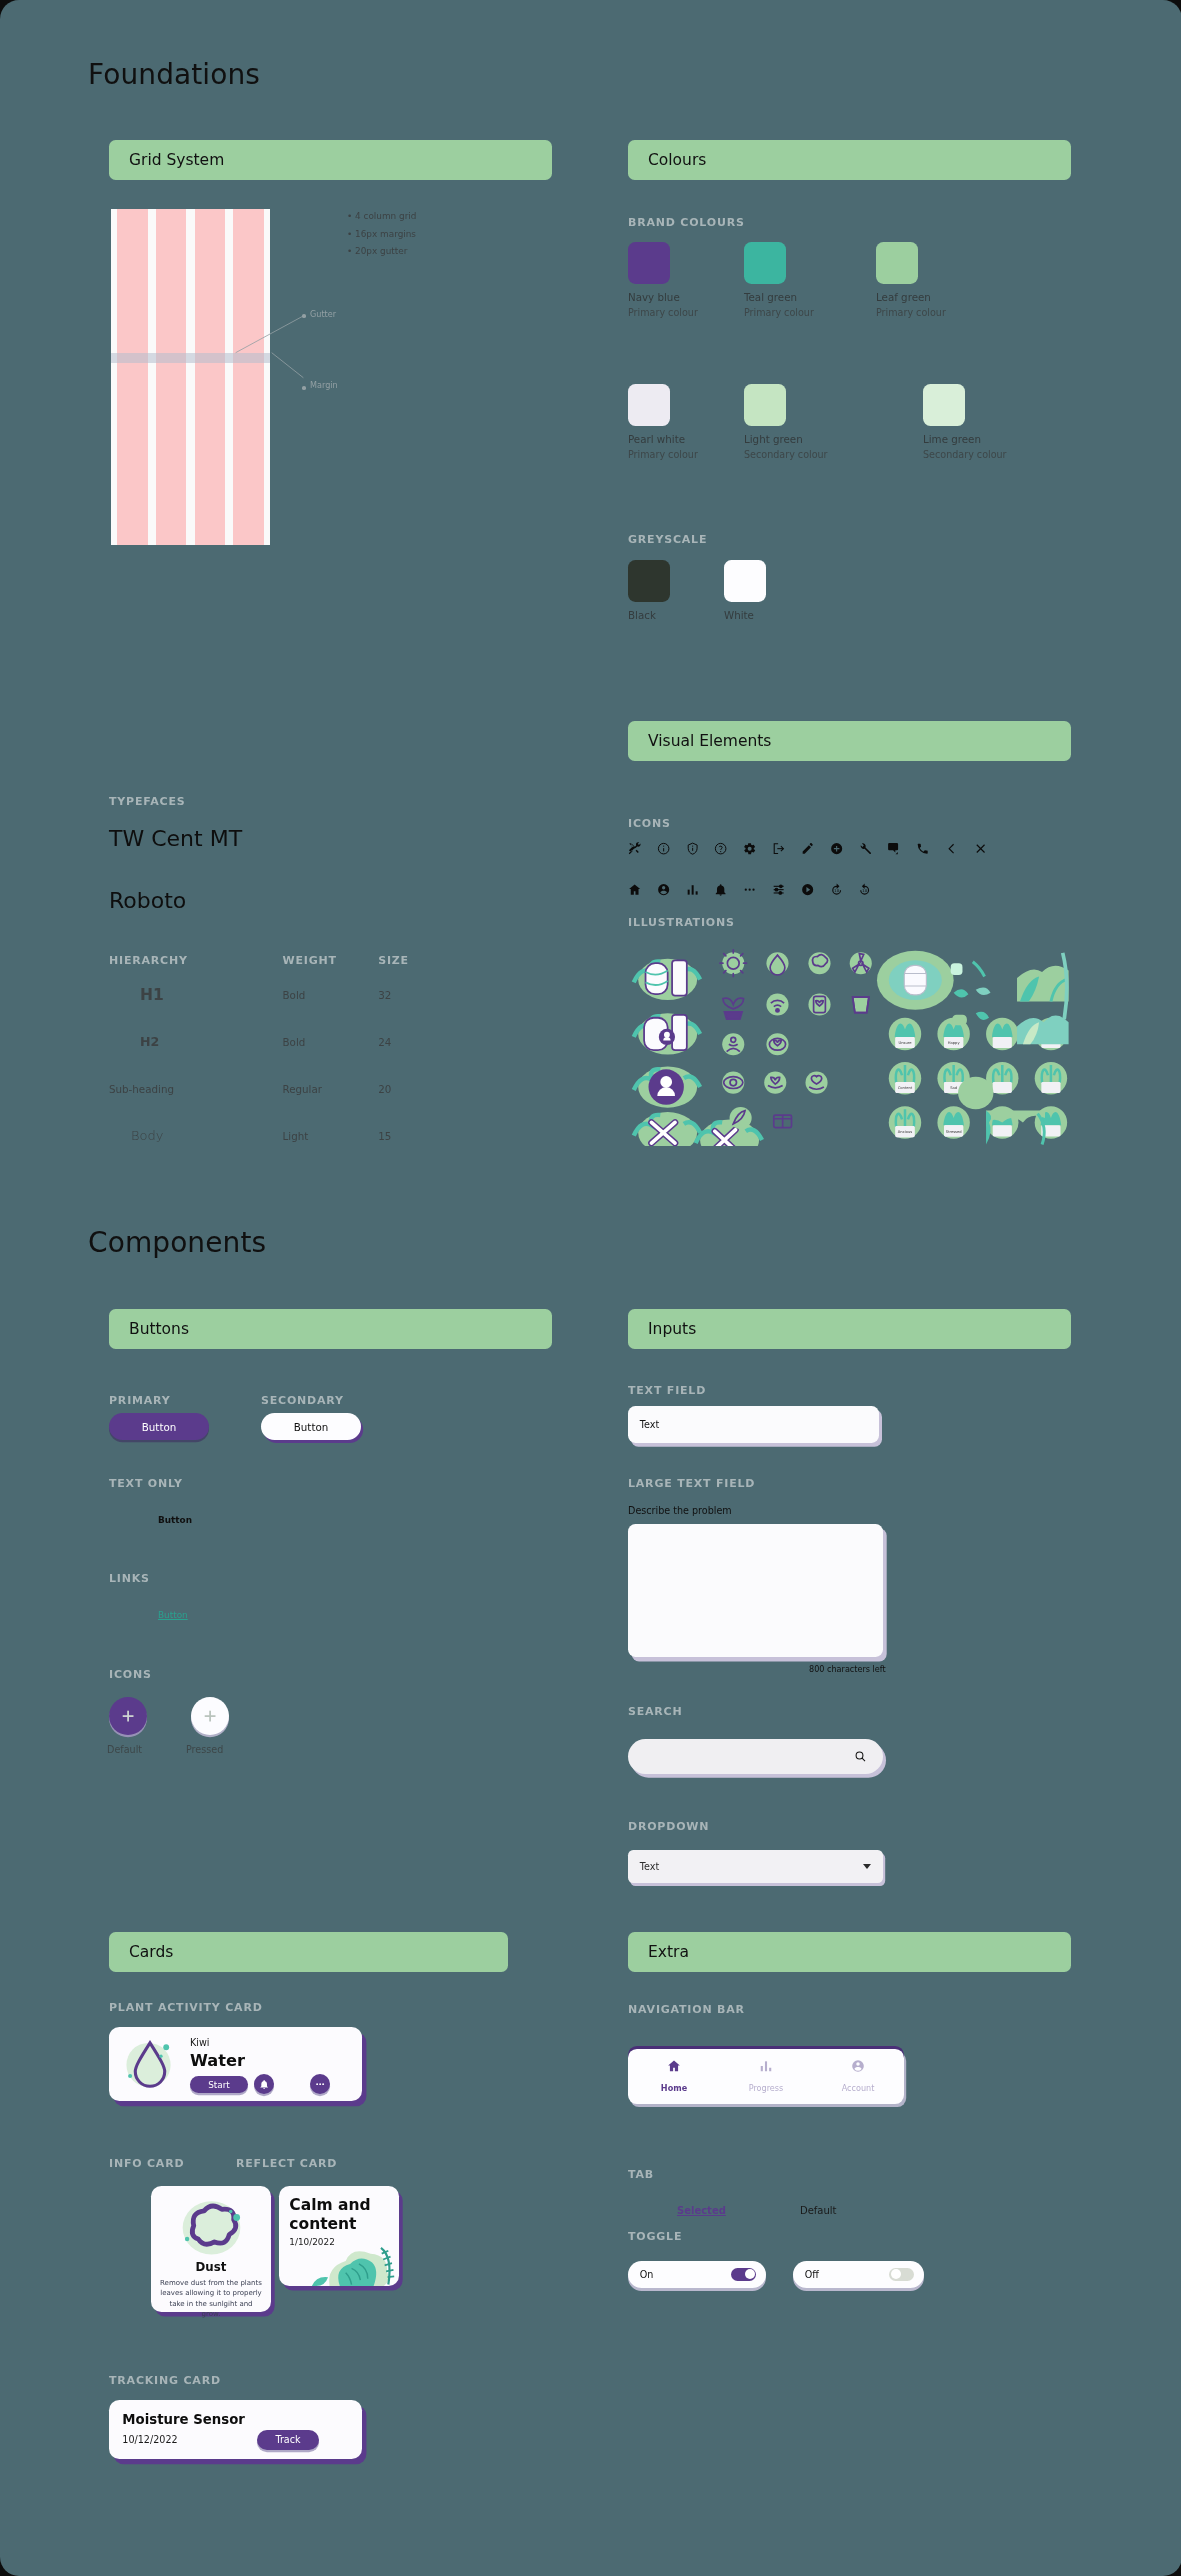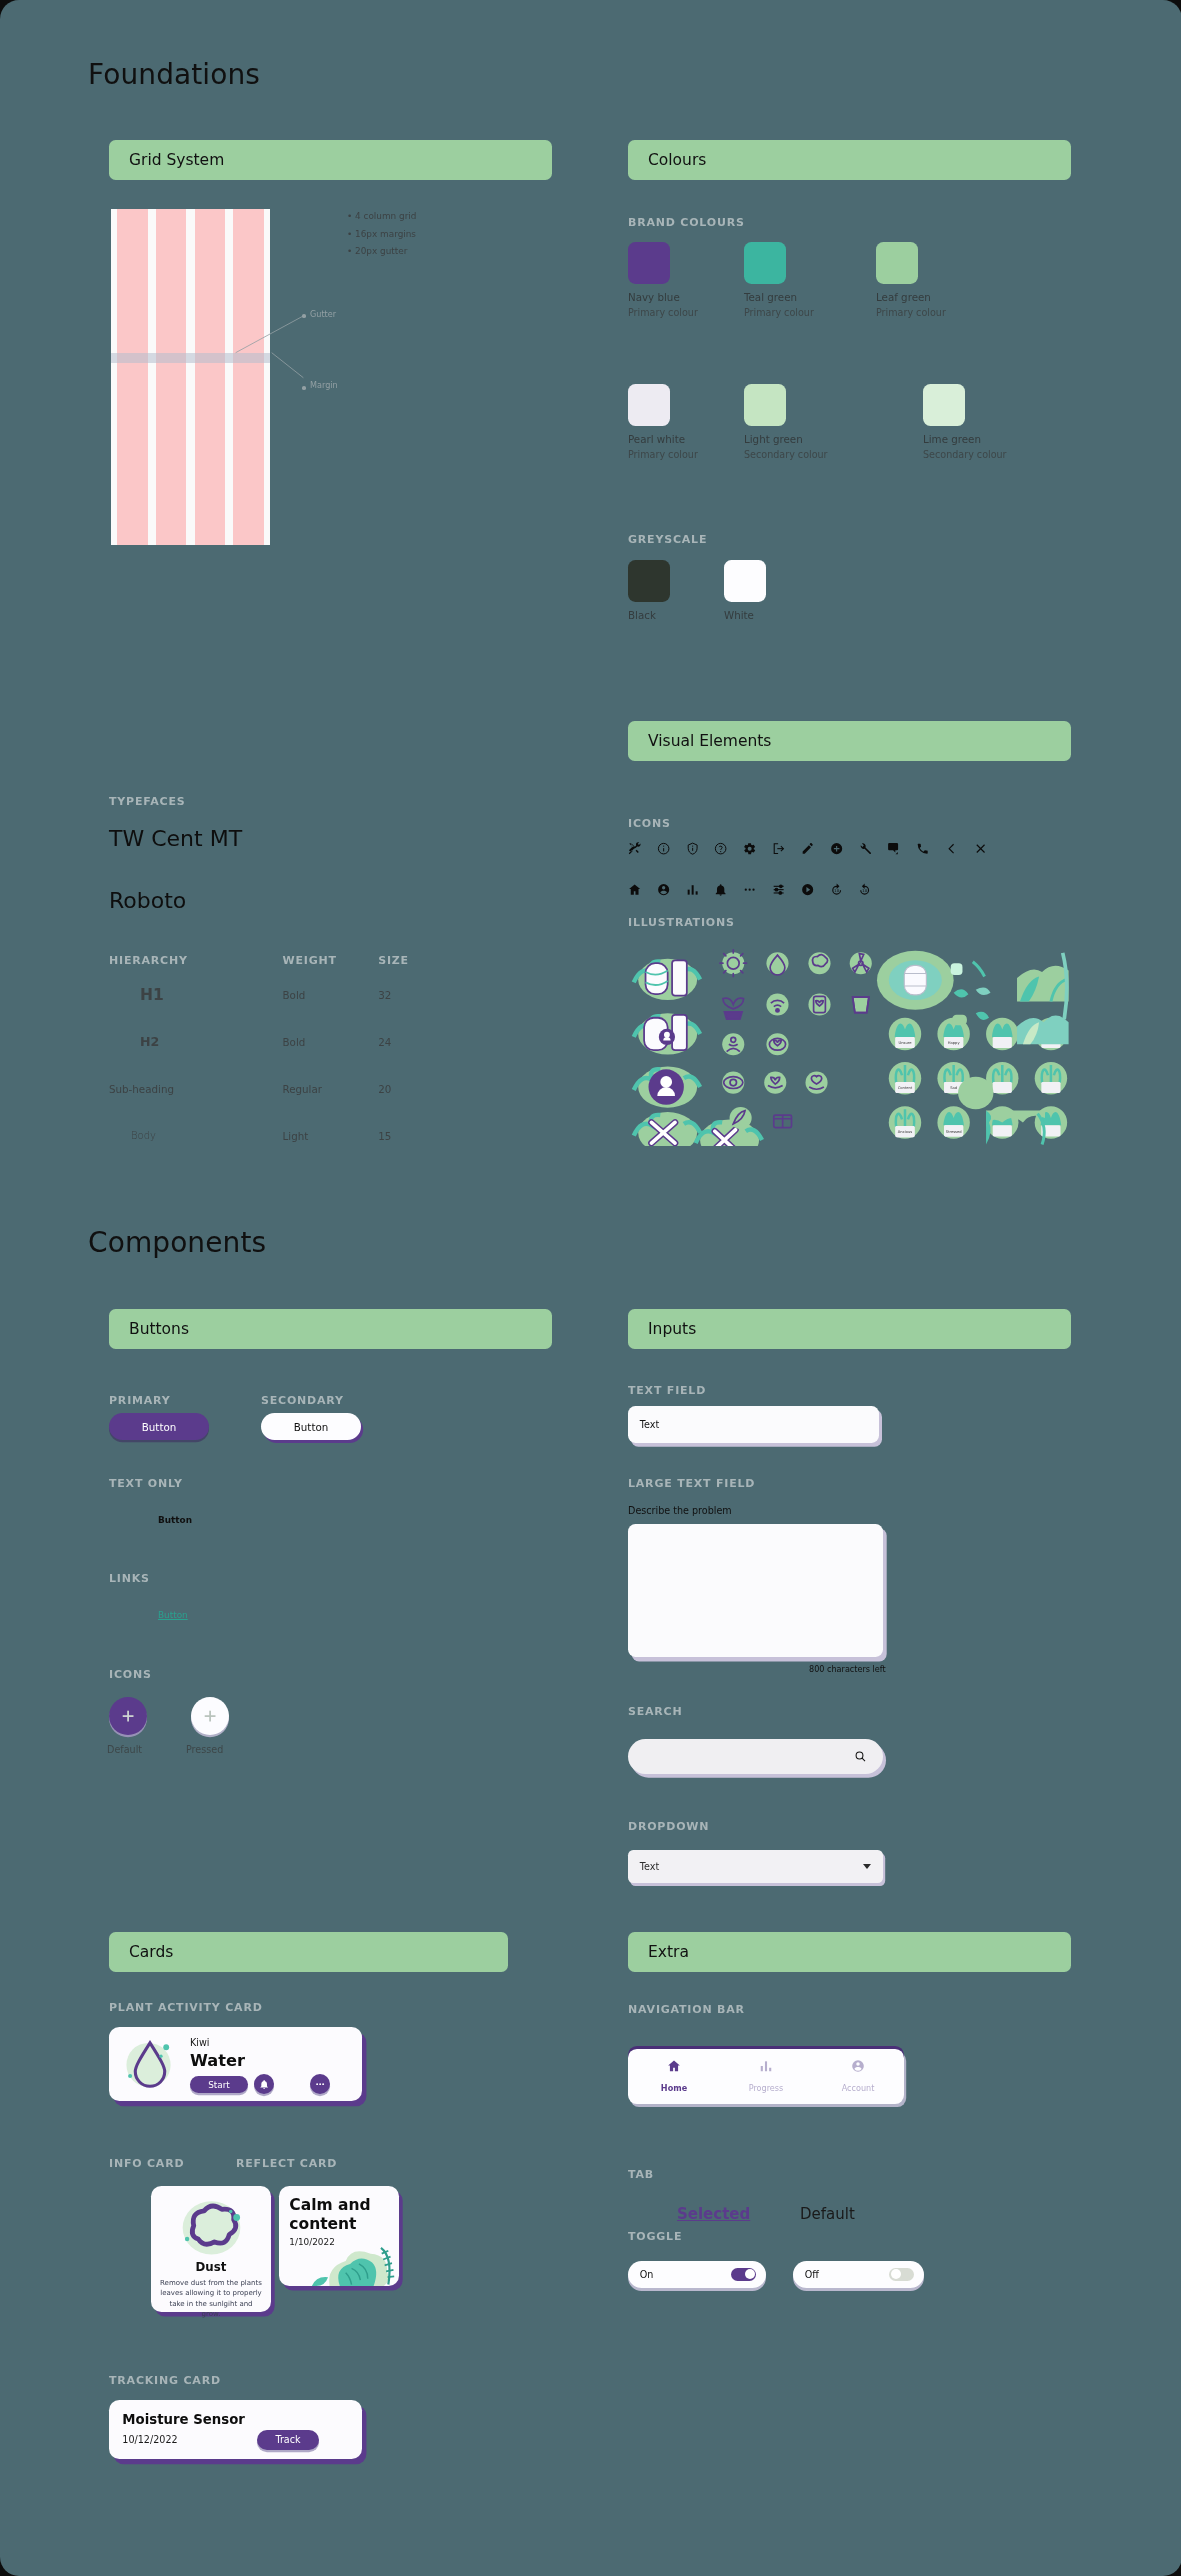--- a/index.html
+++ b/index.html
@@ -121,21 +121,21 @@
   .type-tbl .hdr > div { padding-bottom: 4.4px; }
   .type-tbl .c1 { width: 174px; }
   .type-tbl .c2 { width: 96px; }
   .type-tbl .c3 { width: 78px; }
   .type-tbl .row { align-items: center; height: 47px; }
   .type-tbl .row .c1 { color:#3c4244; }
   .type-tbl .row .c2, .type-tbl .row .c3 { color:#3c4244; font-family:"DejaVu Sans",sans-serif; font-size:10.3px; }
   .h1s { font-family:"DejaVu Sans",sans-serif; font-size:15.5px; font-weight:700; padding-left: 31px;}
   .h2s { font-family:"DejaVu Sans",sans-serif; font-size:12.6px; font-weight:700; padding-left: 31px;}
   .subs { font-family:"DejaVu Sans",sans-serif; font-size:10.3px; }
-  .bodys { font-family:"DejaVu Sans",sans-serif; font-size:10px; font-weight:300; padding-left: 22px;}
+  .bodys { font-family:"DejaVu Sans",sans-serif; font-size:13px; font-weight:300; padding-left: 22px;}
 
   
   .icon-row { position: absolute; display: flex; gap: 15.5px; align-items: center; }
   .icon-row svg { display:block; }
 
   
   .illus { position: absolute; }
 
   
   .btn-primary {
@@ -244,21 +244,21 @@
   .navbar {
     position:absolute; background:#fdfdff; border-radius:8.9px;
     box-shadow: 0 -3px 0 #4a2f77, 2.2px 3px 0 rgba(205,198,222,.8);
     display:flex; align-items:flex-start; padding-top:10.3px;
   }
   .navitem { flex:1; display:flex; flex-direction:column; align-items:center; gap:10px; }
   .navitem span { font-family:"DejaVu Sans",sans-serif; font-size:8.1px; }
   .nav-active span { color:#5b3b8c; font-weight:700; }
   .nav-idle span { color:#b6aecd; }
   .tab {
-    position:absolute; font-family:"DejaVu Sans",sans-serif; font-size:15px;
+    position:absolute; font-family:"DejaVu Sans",sans-serif; font-size:10px;
   }
   .tab-selected { color:#5b3b8c; font-weight:700; text-decoration:underline; }
   .tab-default { color:#1a1a1a; }
   .toggle {
     position:absolute; background:#fdfdff; border-radius:738px;
     box-shadow: 0 3px 0 rgba(205,198,222,.85);
     display:flex; align-items:center; justify-content:space-between;
     padding: 0 9.6px 0 11.8px;
     font-family:"DejaVu Sans",sans-serif; font-size:9.6px; color:#111;
   }

